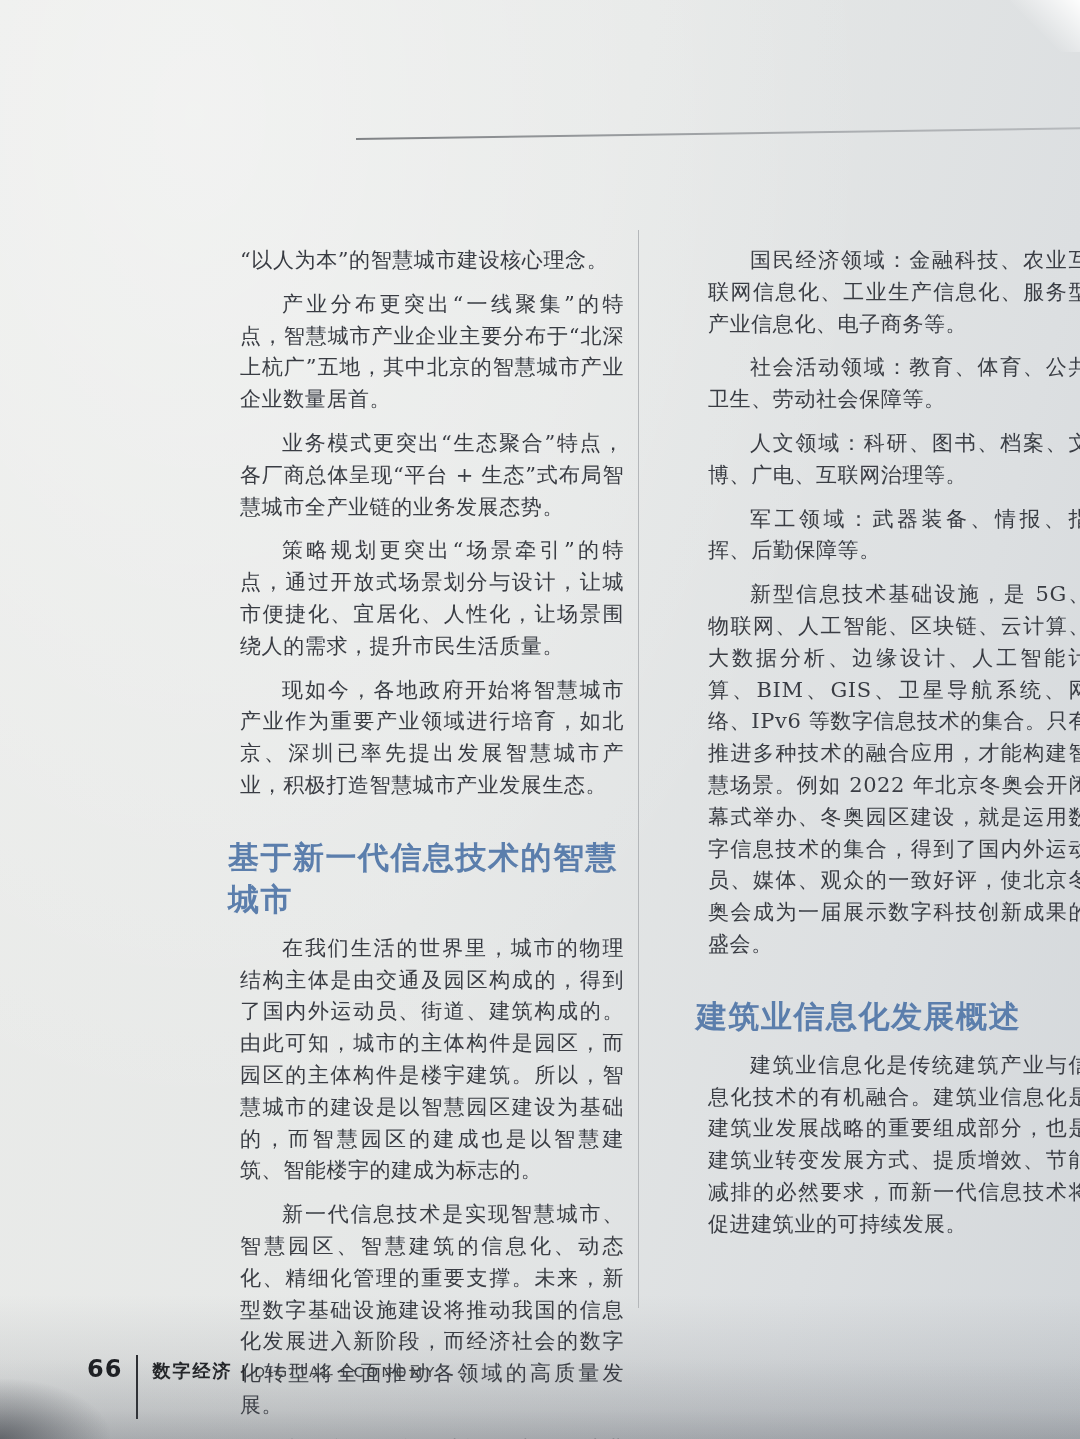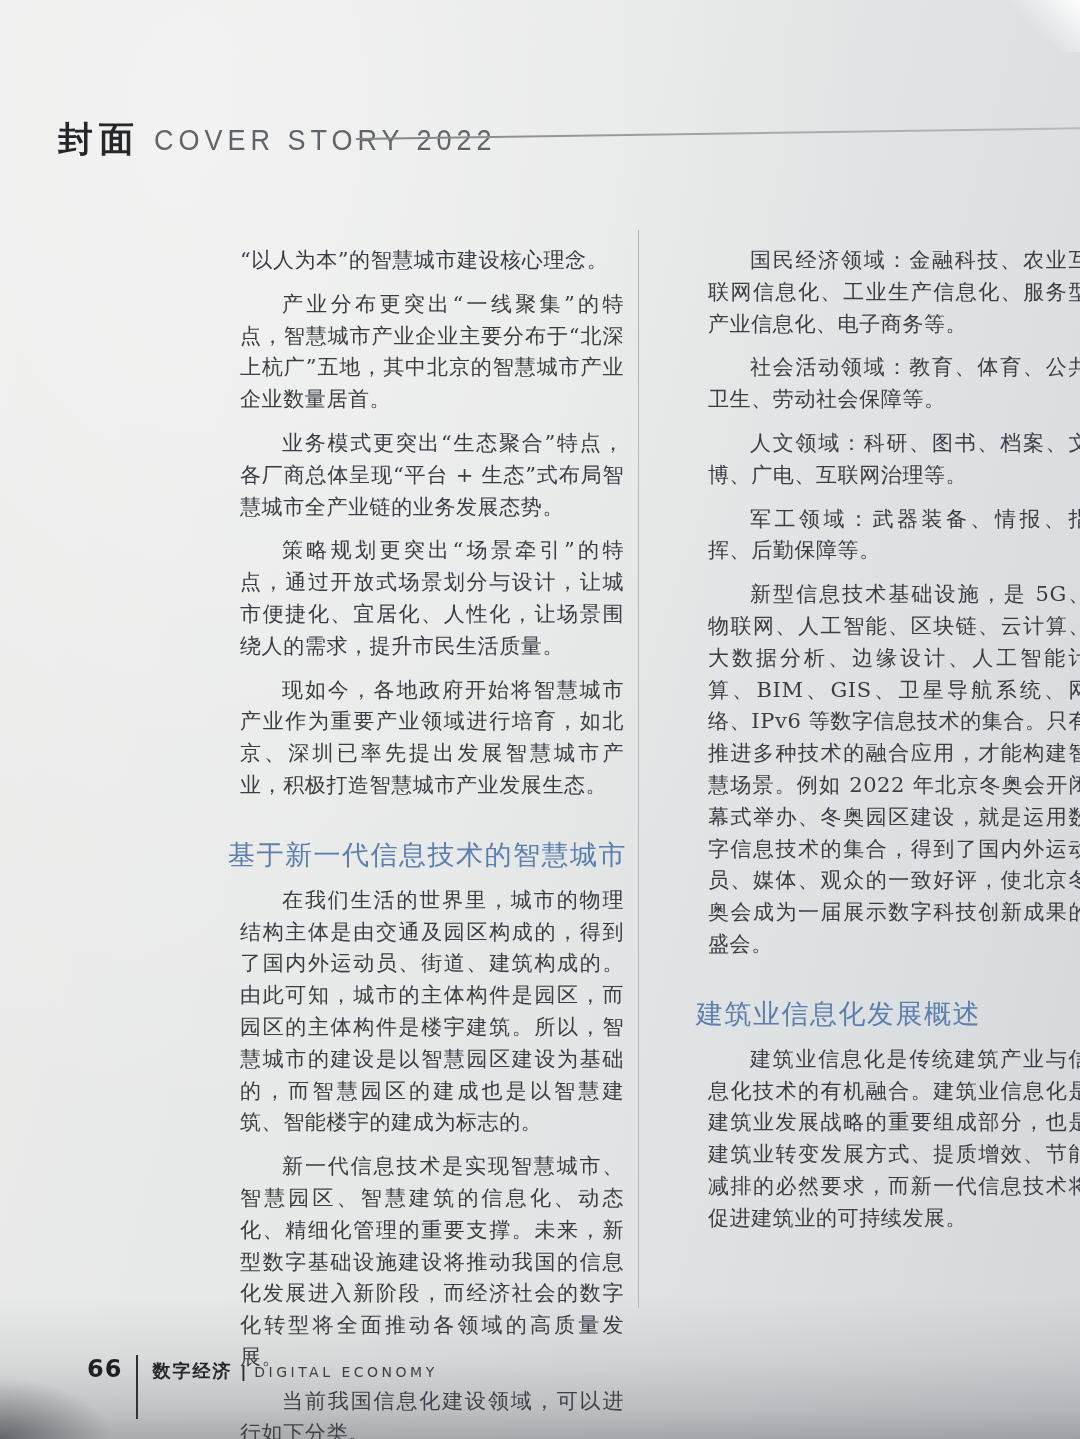--- a/index.html
+++ b/index.html
@@ -72,22 +72,22 @@
     color: #393c43;
     letter-spacing: 0.6px;
     text-align: justify;
     text-justify: inter-ideograph;
     text-indent: 2em;
   }
   .para.no-indent { text-indent: 0; }
   .blue-heading {
     margin: 35px 0 11px 0;
     font-family: "DejaVu Sans", "Liberation Sans", sans-serif;
-    font-size: 27px;
-    font-weight: 400;
+    font-size: 31px;
+    font-weight: 700;
     color: #5b7eac;
     letter-spacing: 1.5px;
   }
   
   .footer {
     position: absolute; left: 87px; top: 1356px;
     display: flex; align-items: flex-start;
     font-family: "DejaVu Sans", "Liberation Sans", sans-serif;
   }
   .footer-pagenum {
@@ -107,24 +107,20 @@
     font-size: 14px; font-weight: 400; color: #3b3e42; letter-spacing: 3.5px;
   }
 </style>
 </head>
 <body>
 
 <div class="page">
 
   <div class="corner-light"></div>
 
-  <div class="header">
-    <span class="header-cn">封面</span>
-    <span class="header-en">COVER STORY 2022</span>
-  </div>
   <div class="header-line"></div>
 
   <section class="col col-left">
     <p class="para no-indent">“以人为本”的智慧城市建设核心理念。</p>
     <p class="para">产业分布更突出“一线聚集”的特点，智慧城市产业企业主要分布于“北深上杭广”五地，其中北京的智慧城市产业企业数量居首。</p>
     <p class="para">业务模式更突出“生态聚合”特点，各厂商总体呈现“平台 + 生态”式布局智慧城市全产业链的业务发展态势。</p>
     <p class="para">策略规划更突出“场景牵引”的特点，通过开放式场景划分与设计，让城市便捷化、宜居化、人性化，让场景围绕人的需求，提升市民生活质量。</p>
     <p class="para">现如今，各地政府开始将智慧城市产业作为重要产业领域进行培育，如北京、深圳已率先提出发展智慧城市产业，积极打造智慧城市产业发展生态。</p>
     <h2 class="blue-heading">基于新一代信息技术的智慧城市</h2>
     <p class="para">在我们生活的世界里，城市的物理结构主体是由交通及园区构成的，得到了国内外运动员、街道、建筑构成的。由此可知，城市的主体构件是园区，而园区的主体构件是楼宇建筑。所以，智慧城市的建设是以智慧园区建设为基础的，而智慧园区的建成也是以智慧建筑、智能楼宇的建成为标志的。</p>

